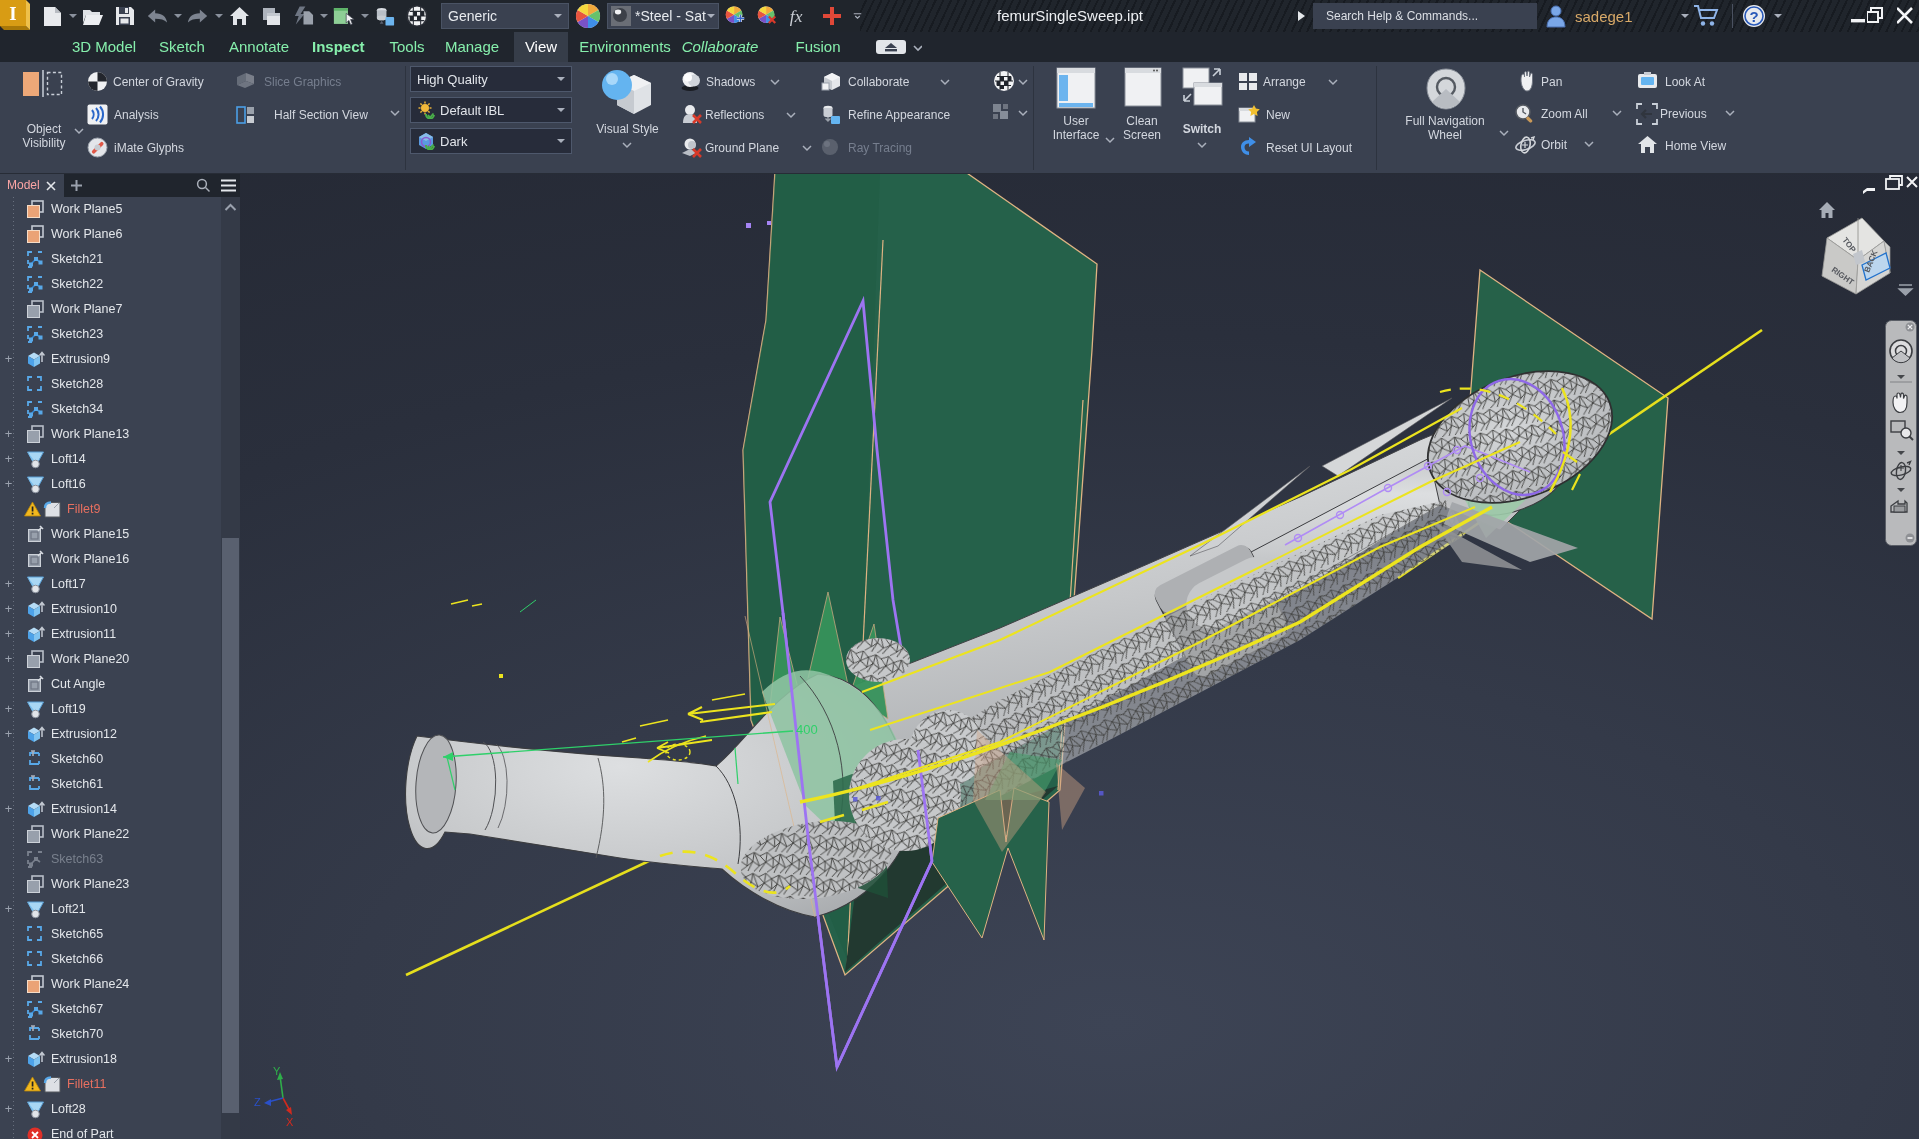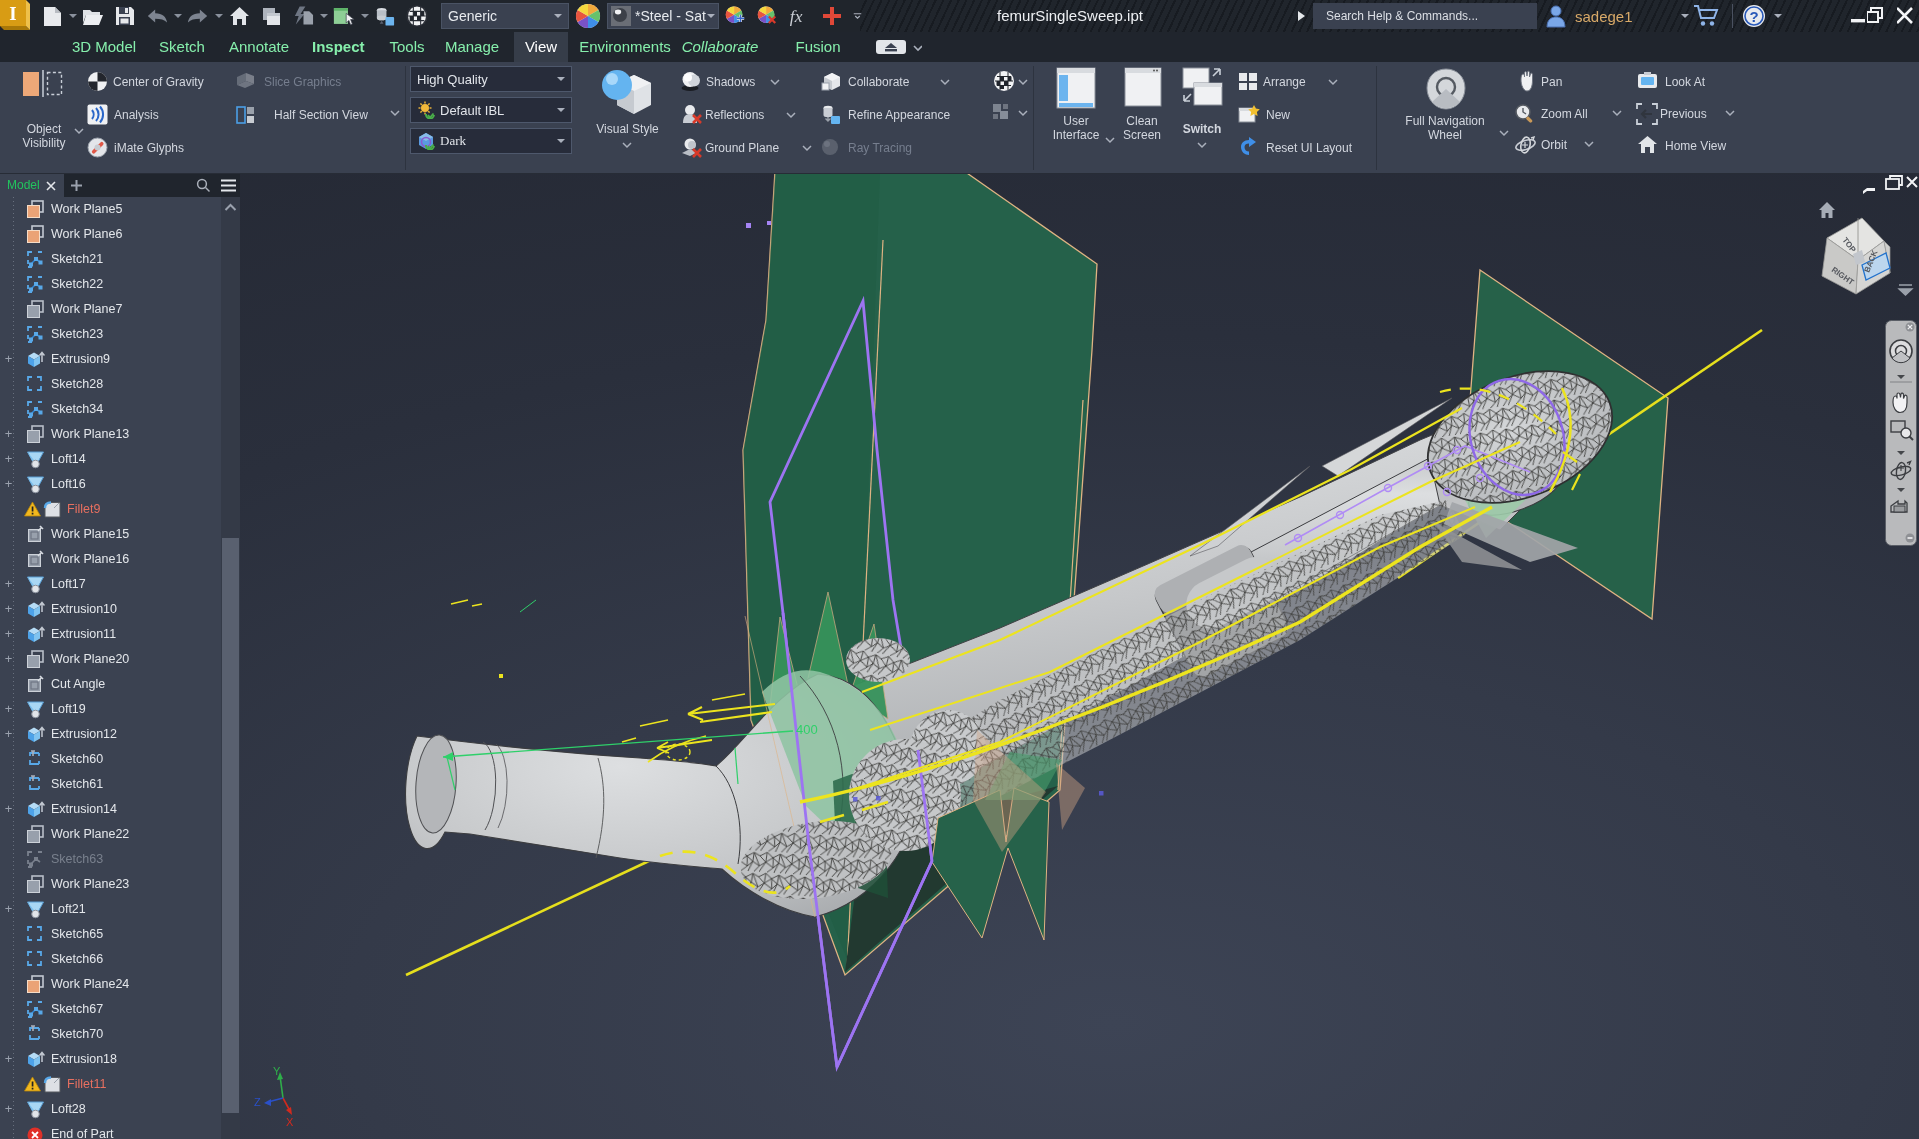--- a/index.html
+++ b/index.html
@@ -29,21 +29,21 @@
 .rsep { position:absolute; top:4px; width:1px; height:104px; background:#2d333f; }
 .rlbl { position:absolute; color:#d3d7df; font-size:12px; white-space:nowrap; }
 .rlbl.dim { color:#767e8e; }
 .bigbtn { position:absolute; text-align:center; color:#d3d7df; font-size:12px; }
 .ricon { position:absolute; }
 .rdrop { position:absolute; left:410px; width:162px; height:26px; background:#272c3a; border:1px solid #4e586c; color:#e2e5ea; font-size:13px; display:flex; align-items:center; padding:0 6px; }
 .rdrop .caret { margin-left:auto; }
 
 #panel { position:absolute; left:0; top:174px; width:240px; height:965px; background:#3b4251; }
 #panel-tabs { position:absolute; left:0; top:0; width:240px; height:23px; background:#20252d; }
-#tab-model { position:absolute; left:0; top:0; width:64px; height:23px; background:#3b4251; color:#22c55e; font-size:12px; line-height:23px; padding-left:7px; }
+#tab-model { position:absolute; left:0; top:0; width:64px; height:23px; background:#3b4251; color:#fca5a5; font-size:12px; line-height:23px; padding-left:7px; }
 #tree { position:absolute; left:0; top:23px; width:221px; height:942px; overflow:hidden; }
 .trow { position:absolute; left:0; width:221px; height:25px; display:flex; align-items:center; }
 .trow .plus { position:absolute; left:3px; top:7px; width:11px; height:11px; color:#9aa1ad; font-size:13px; line-height:10px; text-align:center; }
 .trow .ticon { position:absolute; left:26px; top:3px; width:19px; height:19px; }
 .trow .tlabel { position:absolute; left:51px; top:5px; font-size:12.5px; color:#e4e7eb; white-space:nowrap; }
 .trow .warn { position:absolute; left:24px; top:4px; width:17px; height:16px; }
 .trow .ticon2 { position:absolute; left:43px; top:3px; width:19px; height:19px; }
 #treescroll { position:absolute; left:221px; top:23px; width:19px; height:942px; background:#343a47; }
 #thumb { position:absolute; left:1px; top:341px; width:17px; height:575px; background:#59606f; }
 
@@ -326,21 +326,21 @@
             <line x1="1.5" y1="7" x2="3.5" y2="7"></line>
             <line x1="12.5" y1="7" x2="14.5" y2="7"></line>
             <line x1="3.4" y1="2.4" x2="4.8" y2="3.8"></line>
             <line x1="11.2" y1="10.2" x2="12.6" y2="11.6"></line>
             <line x1="3.4" y1="11.6" x2="4.8" y2="10.2"></line>
             <line x1="11.2" y1="3.8" x2="12.6" y2="2.4"></line>
           </g>
           <path d="M9,13 a4,4 0 1 0 8,1" fill="none" stroke="#4ab04a" stroke-width="2"></path>
           <path d="M11,14 l2,2.5 3.5,-4" stroke="#4ab04a" stroke-width="1.8" fill="none"></path>
         </svg>Default IBL<span class="caret"></span></div>
-    <div class="rdrop" style="top:66px;font-family:Liberation Serif, serif;"><svg width="18" height="18" viewBox="0 0 18 18" style="margin-right:5px">
+    <div class="rdrop" style="top:66px;"><svg width="18" height="18" viewBox="0 0 18 18" style="margin-right:5px">
           <path d="M2,5 L9,1 L16,5 L16,13 L9,17 L2,13 Z" fill="#5a9ae0"></path>
           <path d="M9,1 L16,5 L9,9 L2,5 Z" fill="#88bce8"></path>
           <circle cx="9" cy="10" r="4.5" fill="none" stroke="#8a5ad0" stroke-width="1.5"></circle>
           <path d="M9,13 a4,4 0 1 0 8,1" fill="none" stroke="#4ab04a" stroke-width="2"></path>
           <path d="M11,14 l2,2.5 3.5,-4" stroke="#4ab04a" stroke-width="1.8" fill="none"></path>
         </svg>Dark<span class="caret"></span></div>
 
     <svg class="ricon" style="left:597px;top:5px" width="58" height="52" viewBox="0 0 58 52">
       <path d="M20,16 L37,8 L54,16 L54,38 L37,47 L20,38 Z" fill="#dfe2e6"></path>
       <path d="M37,8 L54,16 L37,24 L20,16 Z" fill="#f0f1f3"></path>

